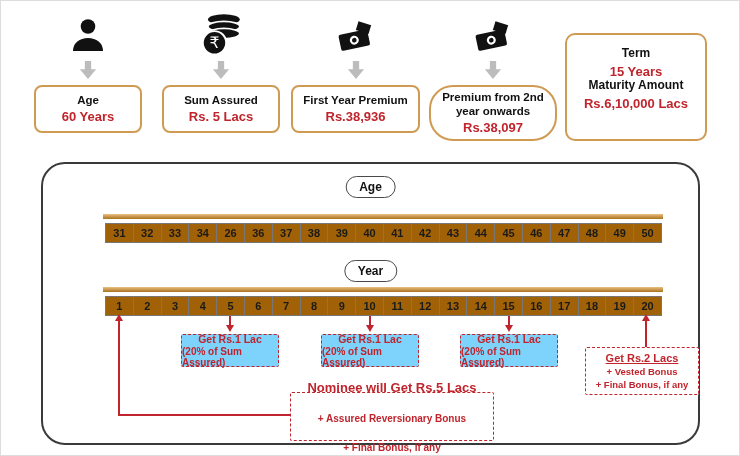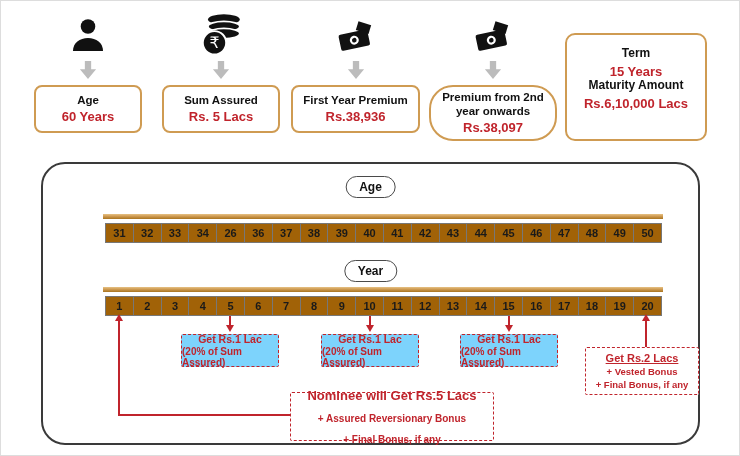--- a/index.html
+++ b/index.html
@@ -67,21 +67,21 @@
   .sv-sub{font-size:10px;font-weight:700;color:var(--accent-red);}
 
   .mbox{position:absolute;left:542px;top:183px;width:114px;height:48px;
         border:1.6px dashed var(--accent-red);border-radius:2px;background:#fff;
         display:flex;flex-direction:column;align-items:center;justify-content:center;gap:2px;}
   .mb1{font-size:11px;font-weight:700;color:var(--accent-red);text-decoration:underline;}
   .mbn{font-size:9.5px;font-weight:700;color:var(--accent-red);}
 
   .nbox{position:absolute;left:247px;top:228px;width:204px;height:49px;
         border:1.6px dashed var(--accent-red);border-radius:2px;background:#fff;
-        display:flex;flex-direction:column;align-items:center;justify-content:center;gap:10px;}
+        display:flex;flex-direction:column;align-items:center;justify-content:center;gap:18px;}
   .nb1{font-size:13px;font-weight:700;color:var(--accent-red);}
   .nbn{font-size:10px;font-weight:700;color:var(--accent-red);}
 </style>
 </head>
 <body>
 
 <div class="stage">
 
   <div class="col c1">
     <div class="iconwrap">

